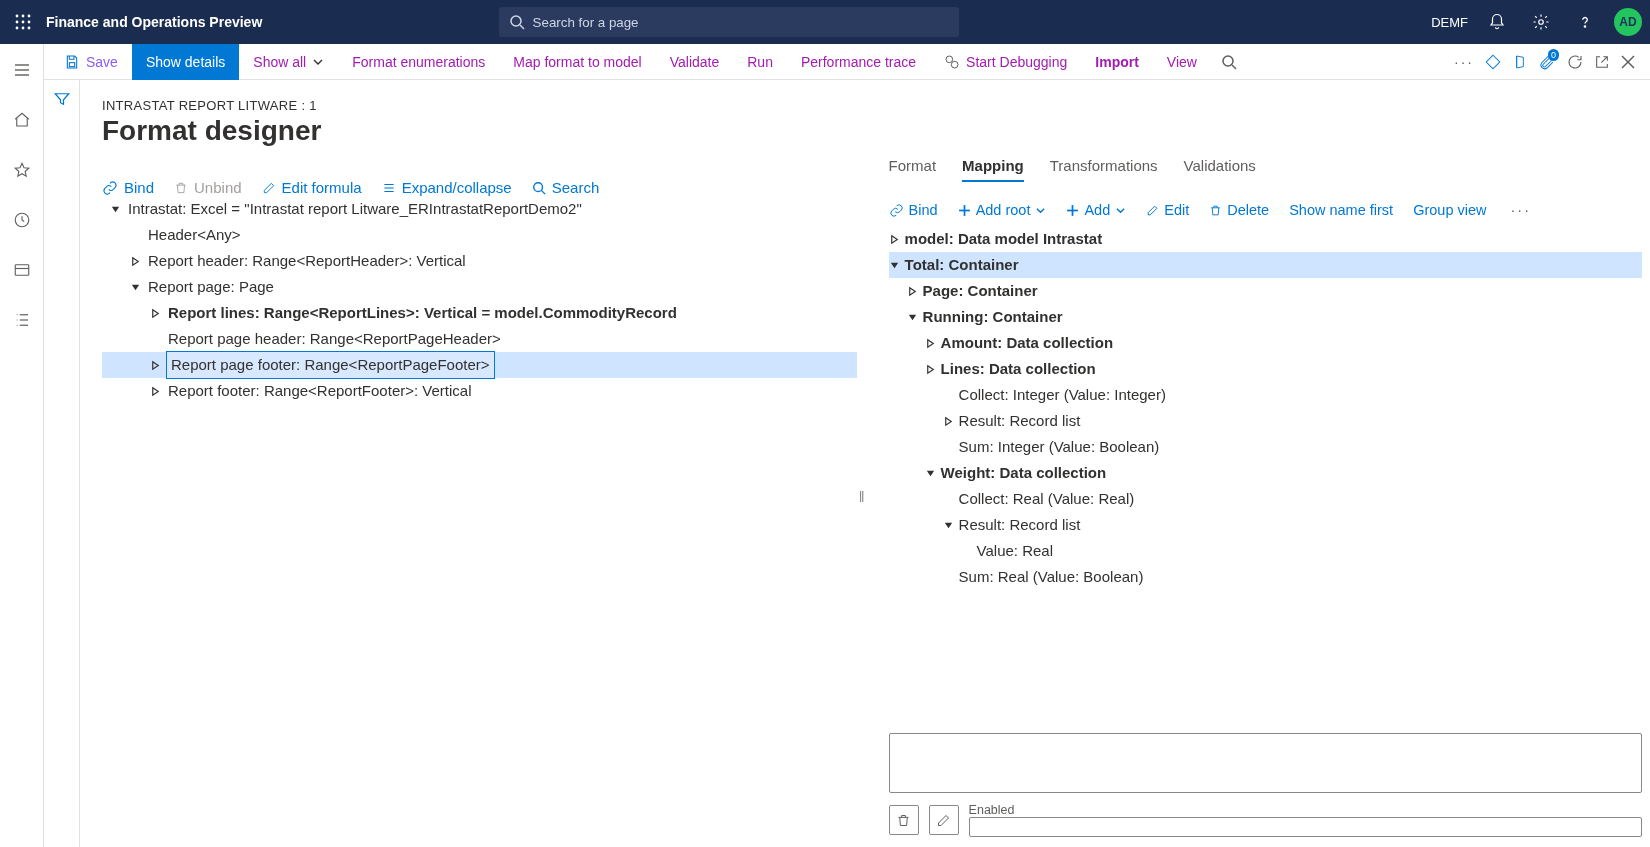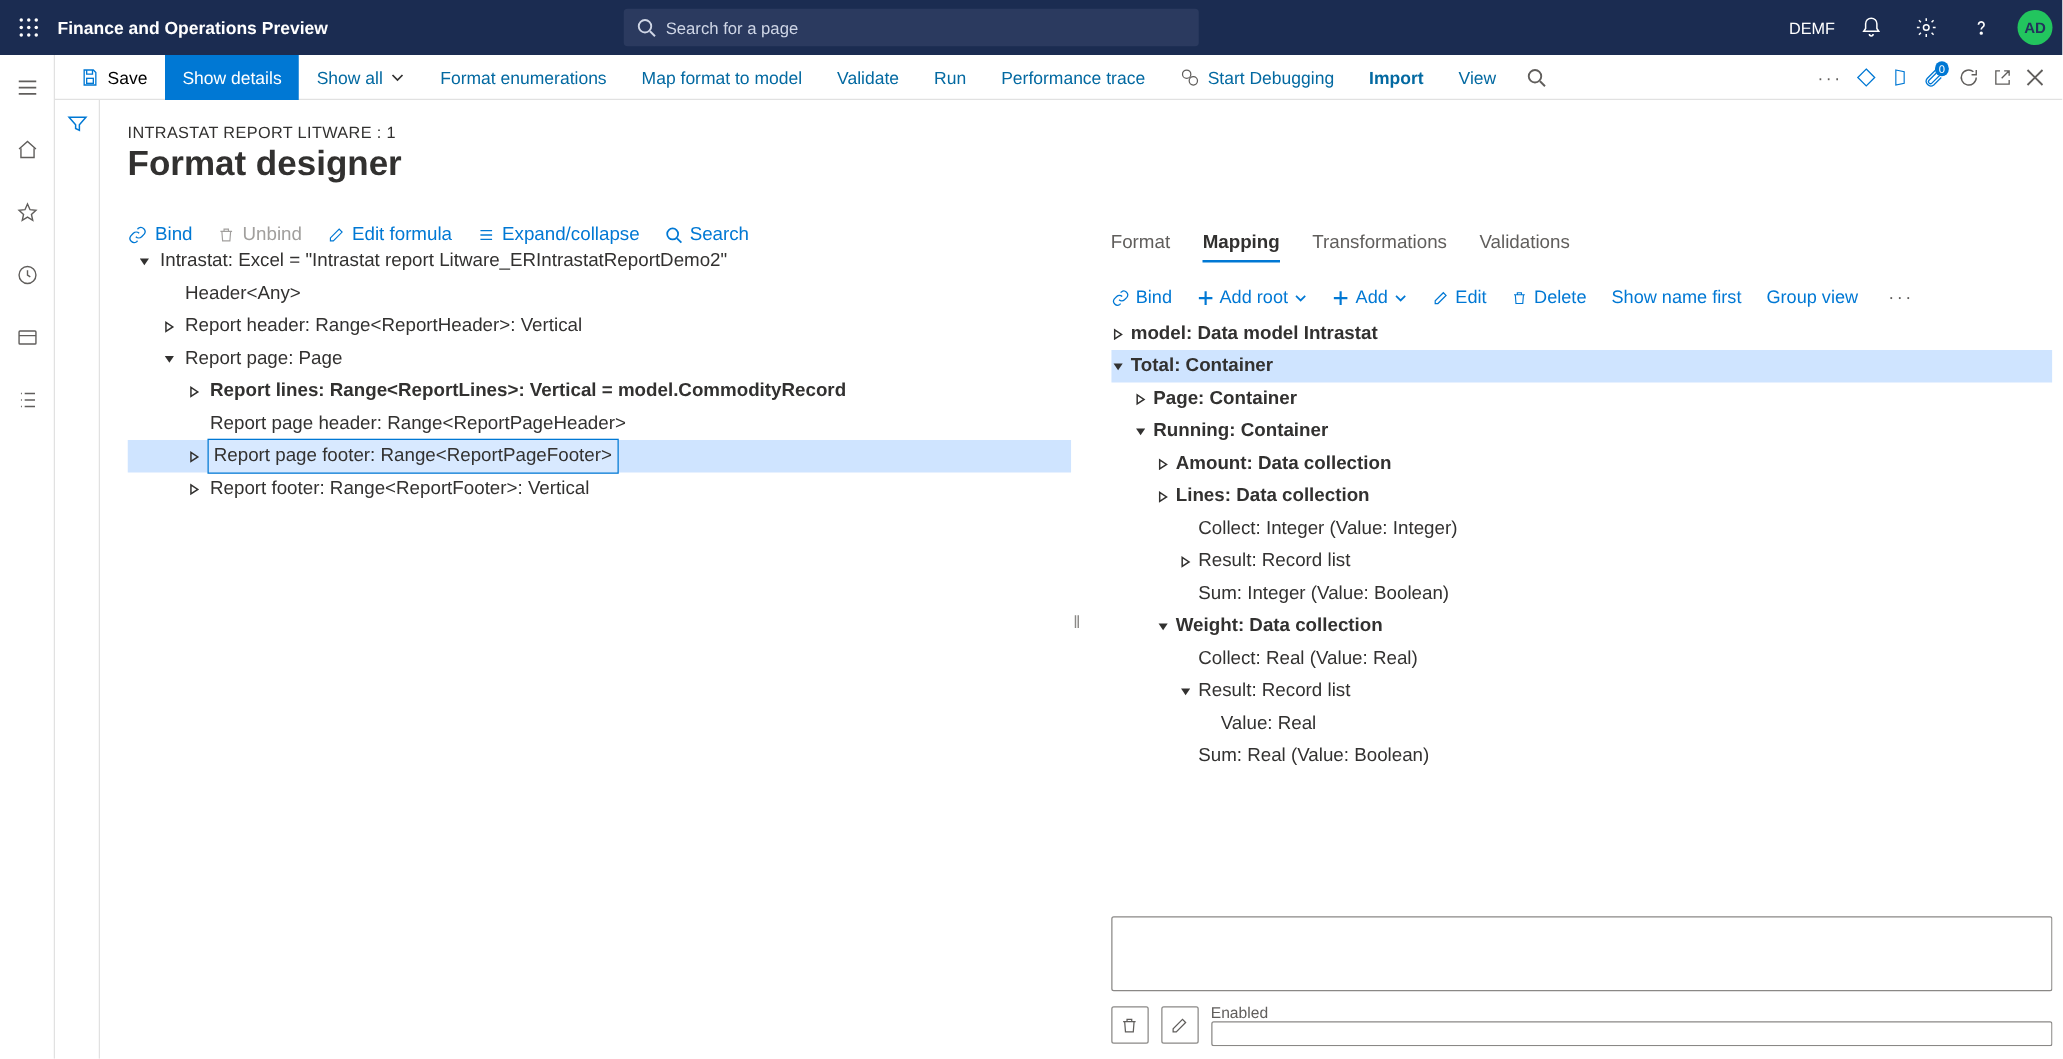--- a/index.html
+++ b/index.html
@@ -15,41 +15,41 @@
   .topbar .right { display:flex; align-items:center; gap: 14px; margin-left: auto; }
   .topbar .right .txt { font-size: 13px; }
   .topbar .iconbtn { width: 30px; height: 30px; display:flex; align-items:center; justify-content:center; cursor:pointer; border-radius:3px; }
   .avatar { width: 28px; height: 28px; border-radius: 50%; background: #22c55e; color:#22345c; display:flex; align-items:center; justify-content:center; font-size:12px; font-weight:700; }
 
   .body { flex:1; display:flex; min-height:0; }
   .siderail { width: 44px; border-right: 1px solid #e1e1e1; background:#fff; display:flex; flex-direction:column; align-items:center; padding-top:10px; gap:18px; color:#605e5c; }
   .siderail .iconbtn { width:32px; height:32px; display:flex; align-items:center; justify-content:center; cursor:pointer; }
   .content { flex:1; display:flex; flex-direction:column; min-width:0; }
   .actionbar { height: 36px; border-bottom:1px solid #e1e1e1; display:flex; align-items:center; padding:0 6px; gap:0; }
-  .actionbar .btn { height:36px; padding:0 14px; display:flex; align-items:center; gap:6px; cursor:pointer; font-size:14px; color:#0369a1; }
-  .actionbar .btn.link { color:#000000; }
+  .actionbar .btn { height:36px; padding:0 14px; display:flex; align-items:center; gap:6px; cursor:pointer; font-size:14px; color:#a21caf; }
+  .actionbar .btn.link { color:#8b5cf6; }
   .actionbar .btn.active { background:#0078d4; color:#fff; }
   .actionbar .btn.bold { font-weight:600; }
   .actionbar .spacer { flex:1; }
   .actionbar .righticons { display:flex; align-items:center; gap:10px; padding-right:8px; color:#605e5c; }
   .righticons .pill { position:relative; }
   .righticons .badge { position:absolute; top:-4px; right:-3px; background:#0078d4; color:#fff; font-size:9px; border-radius:8px; padding:0 3px; line-height:12px; }
 
   .page { flex:1; display:flex; min-height:0; }
   .filterrail { width:36px; border-right:1px solid #e1e1e1; display:flex; justify-content:center; padding-top:10px; color:#0078d4; }
   .main { flex:1; padding: 18px 8px 10px 22px; overflow:hidden; display:flex; flex-direction:column; }
   .crumb { font-size: 13px; letter-spacing: .3px; color:#323130; text-transform: uppercase; }
   .heading { font-size: 28px; font-weight:600; margin-top:2px; }
   .toolbar2 { display:flex; align-items:center; gap:20px; margin-top:22px; color:#0078d4; }
   .toolbar2 .tbtn { display:flex; align-items:center; gap:6px; cursor:pointer; font-size:15px; }
   .toolbar2 .tbtn.muted { color:#a19f9d; }
   .split { flex:1; display:flex; min-height:0; margin-top:10px; position:relative; }
   .pane { overflow:auto; min-width:0; }
   .pane.left { width: 49%; }
-  .pane.right { flex:1; padding-left: 22px; display:flex; flex-direction:column;margin-top:28px; }
+  .pane.right { flex:1; padding-left: 22px; display:flex; flex-direction:column; }
   .splitter { width:10px; display:flex; align-items:center; justify-content:center; color:#8a8886; cursor:col-resize; user-select:none;}
   .tree { font-size: 15px; line-height: 1.75; }
   .tree .row { display:flex; align-items:center; height:26px; white-space:nowrap; padding-right:8px; }
   .tree .caret { width:16px; text-align:center; color:#323130; cursor:pointer; font-size:12px; }
   .tree .caret.blank { visibility:hidden; }
   .tree .label { padding:0 2px; }
   .tree .bold { font-weight:600; }
   .tree .row.selected { background:#cfe4ff; }
   .tree .row.selected .label { border:1px solid #0078d4; background:#d8e9ff; padding:0 4px; }
 

